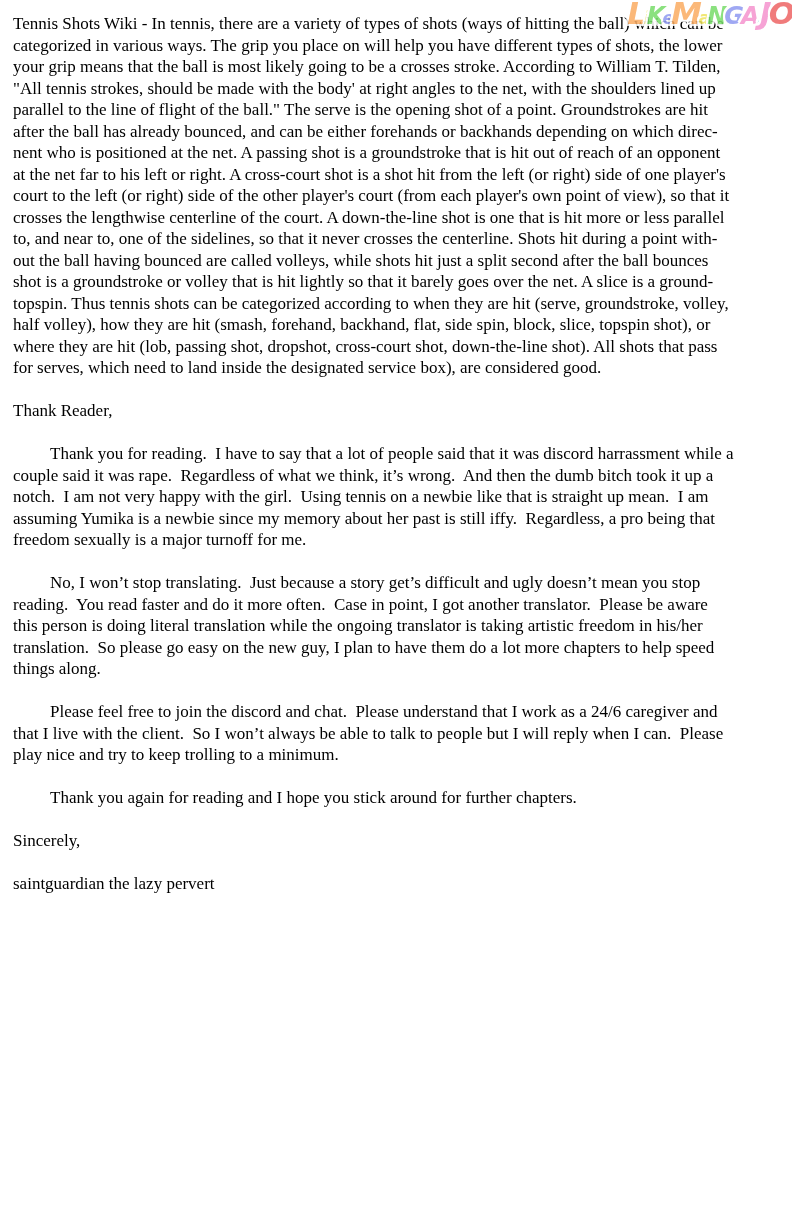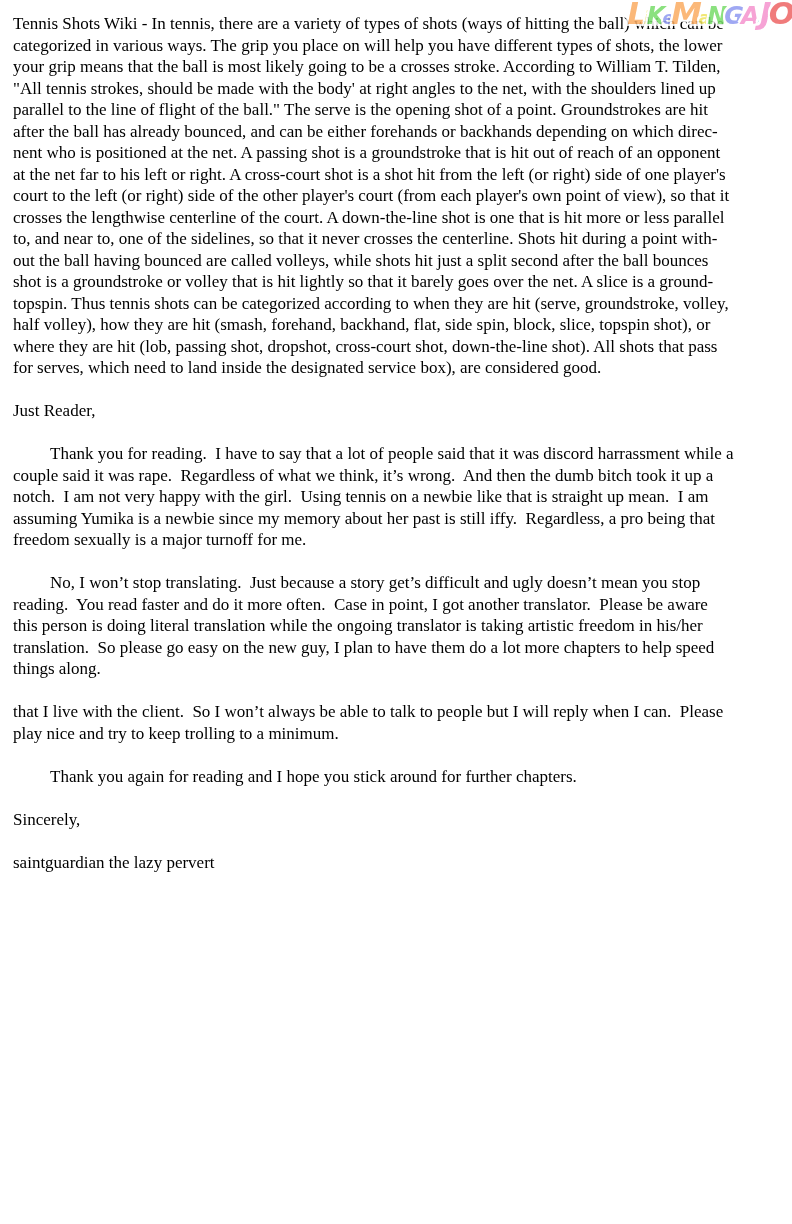--- a/index.html
+++ b/index.html
@@ -75,39 +75,40 @@
         <div class="line">crosses the lengthwise centerline of the court. A down-the-line shot is one that is hit more or less parallel</div>
         <div class="line">to, and near to, one of the sidelines, so that it never crosses the centerline. Shots hit during a point with-</div>
         <div class="line">out the ball having bounced are called volleys, while shots hit just a split second after the ball bounces</div>
         <div class="line">shot is a groundstroke or volley that is hit lightly so that it barely goes over the net. A slice is a ground-</div>
         <div class="line">topspin. Thus tennis shots can be categorized according to when they are hit (serve, groundstroke, volley,</div>
         <div class="line">half volley), how they are hit (smash, forehand, backhand, flat, side spin, block, slice, topspin shot), or</div>
         <div class="line">where they are hit (lob, passing shot, dropshot, cross-court shot, down-the-line shot). All shots that pass</div>
         <div class="line">for serves, which need to land inside the designated service box), are considered good.</div>
       </div>
 
-    <div class="line salutation">Just Reader,</div>
+    <div class="line salutation">Thank Reader,</div>
 
     <div class="para indent-first">
         <div class="line indent">Thank you for reading.  I have to say that a lot of people said that it was discord harrassment while a</div>
         <div class="line">couple said it was rape.  Regardless of what we think, it’s wrong.  And then the dumb bitch took it up a</div>
         <div class="line">notch.  I am not very happy with the girl.  Using tennis on a newbie like that is straight up mean.  I am</div>
         <div class="line">assuming Yumika is a newbie since my memory about her past is still iffy.  Regardless, a pro being that</div>
         <div class="line">freedom sexually is a major turnoff for me.</div>
       </div>
 
     <div class="para indent-first">
         <div class="line indent">No, I won’t stop translating.  Just because a story get’s difficult and ugly doesn’t mean you stop</div>
         <div class="line">reading.  You read faster and do it more often.  Case in point, I got another translator.  Please be aware</div>
         <div class="line">this person is doing literal translation while the ongoing translator is taking artistic freedom in his/her</div>
         <div class="line">translation.  So please go easy on the new guy, I plan to have them do a lot more chapters to help speed</div>
         <div class="line">things along.</div>
       </div>
 
     <div class="para indent-first">
+        <div class="line indent">Please feel free to join the discord and chat.  Please understand that I work as a 24/6 caregiver and</div>
         <div class="line">that I live with the client.  So I won’t always be able to talk to people but I will reply when I can.  Please</div>
         <div class="line">play nice and try to keep trolling to a minimum.</div>
       </div>
 
     <div class="para indent-first">
         <div class="line indent">Thank you again for reading and I hope you stick around for further chapters.</div>
       </div>
 
     <div class="line closing">Sincerely,</div>
 

